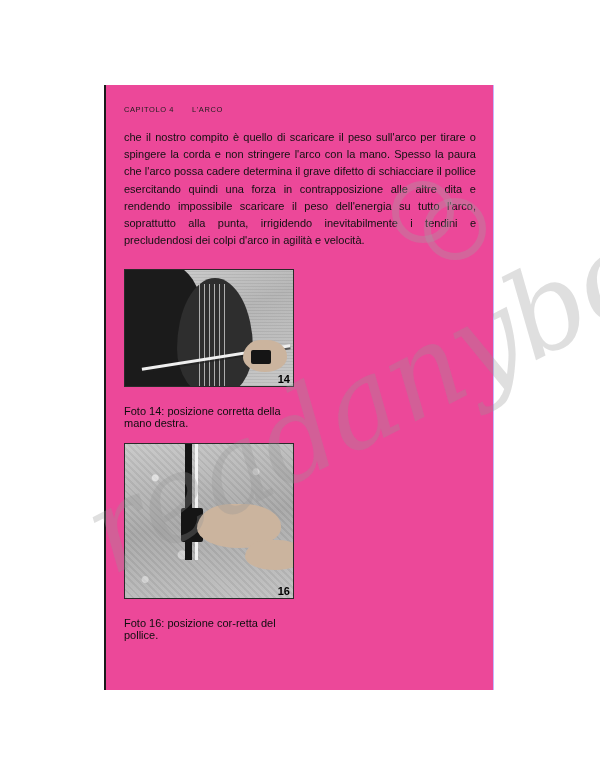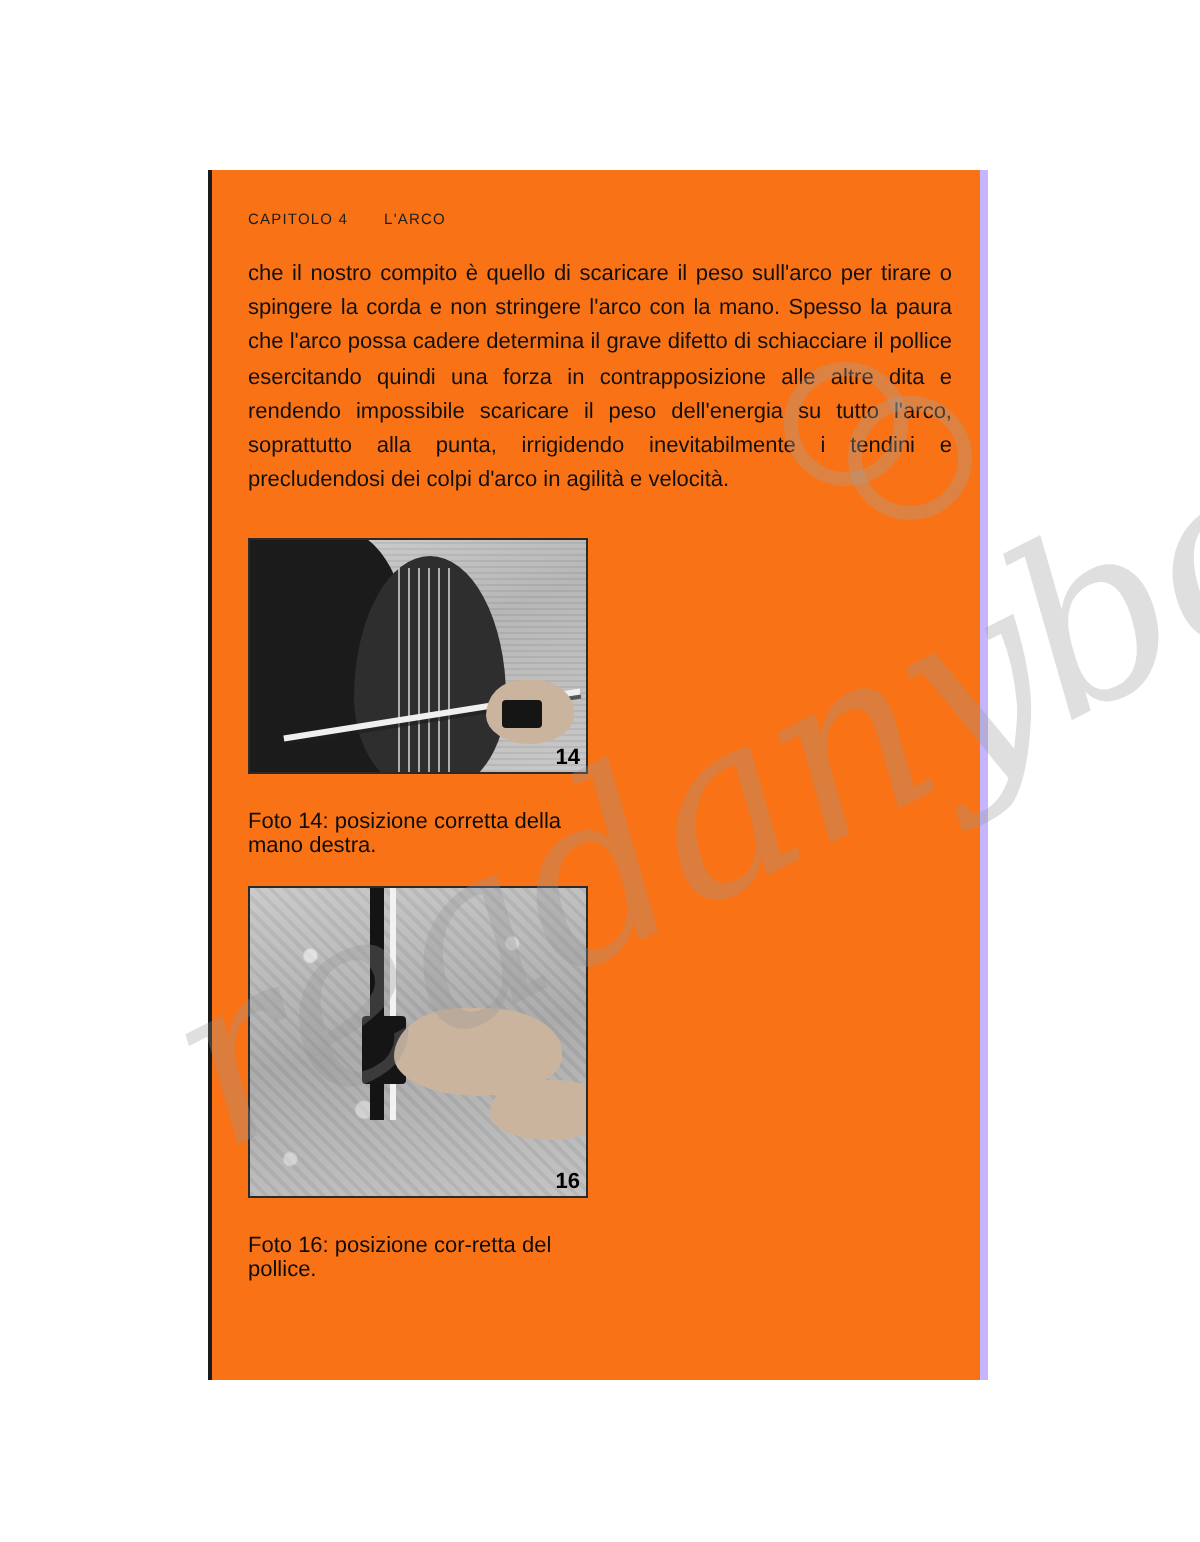--- a/index.html
+++ b/index.html
@@ -15,23 +15,23 @@
     overflow: hidden;
   }
 
   
   #page-sheet {
     position: absolute;
     left: 104px;
     top: 85px;
     width: 390px;
     height: 605px;
-    background: #f97316;
+    background: #ec4899;
     border-left: 2px solid #1a1a1a;
-    border-right: 4px solid #c4b5fd;
+    border-right: 1px solid #c4b5fd;
     box-sizing: border-box;
     padding-left: 30px;
   }
 
   #header-line {
     position: absolute;
     left: 18px;
     top: 20px;
     font-size: 7.5px;
     letter-spacing: 0.6px;

